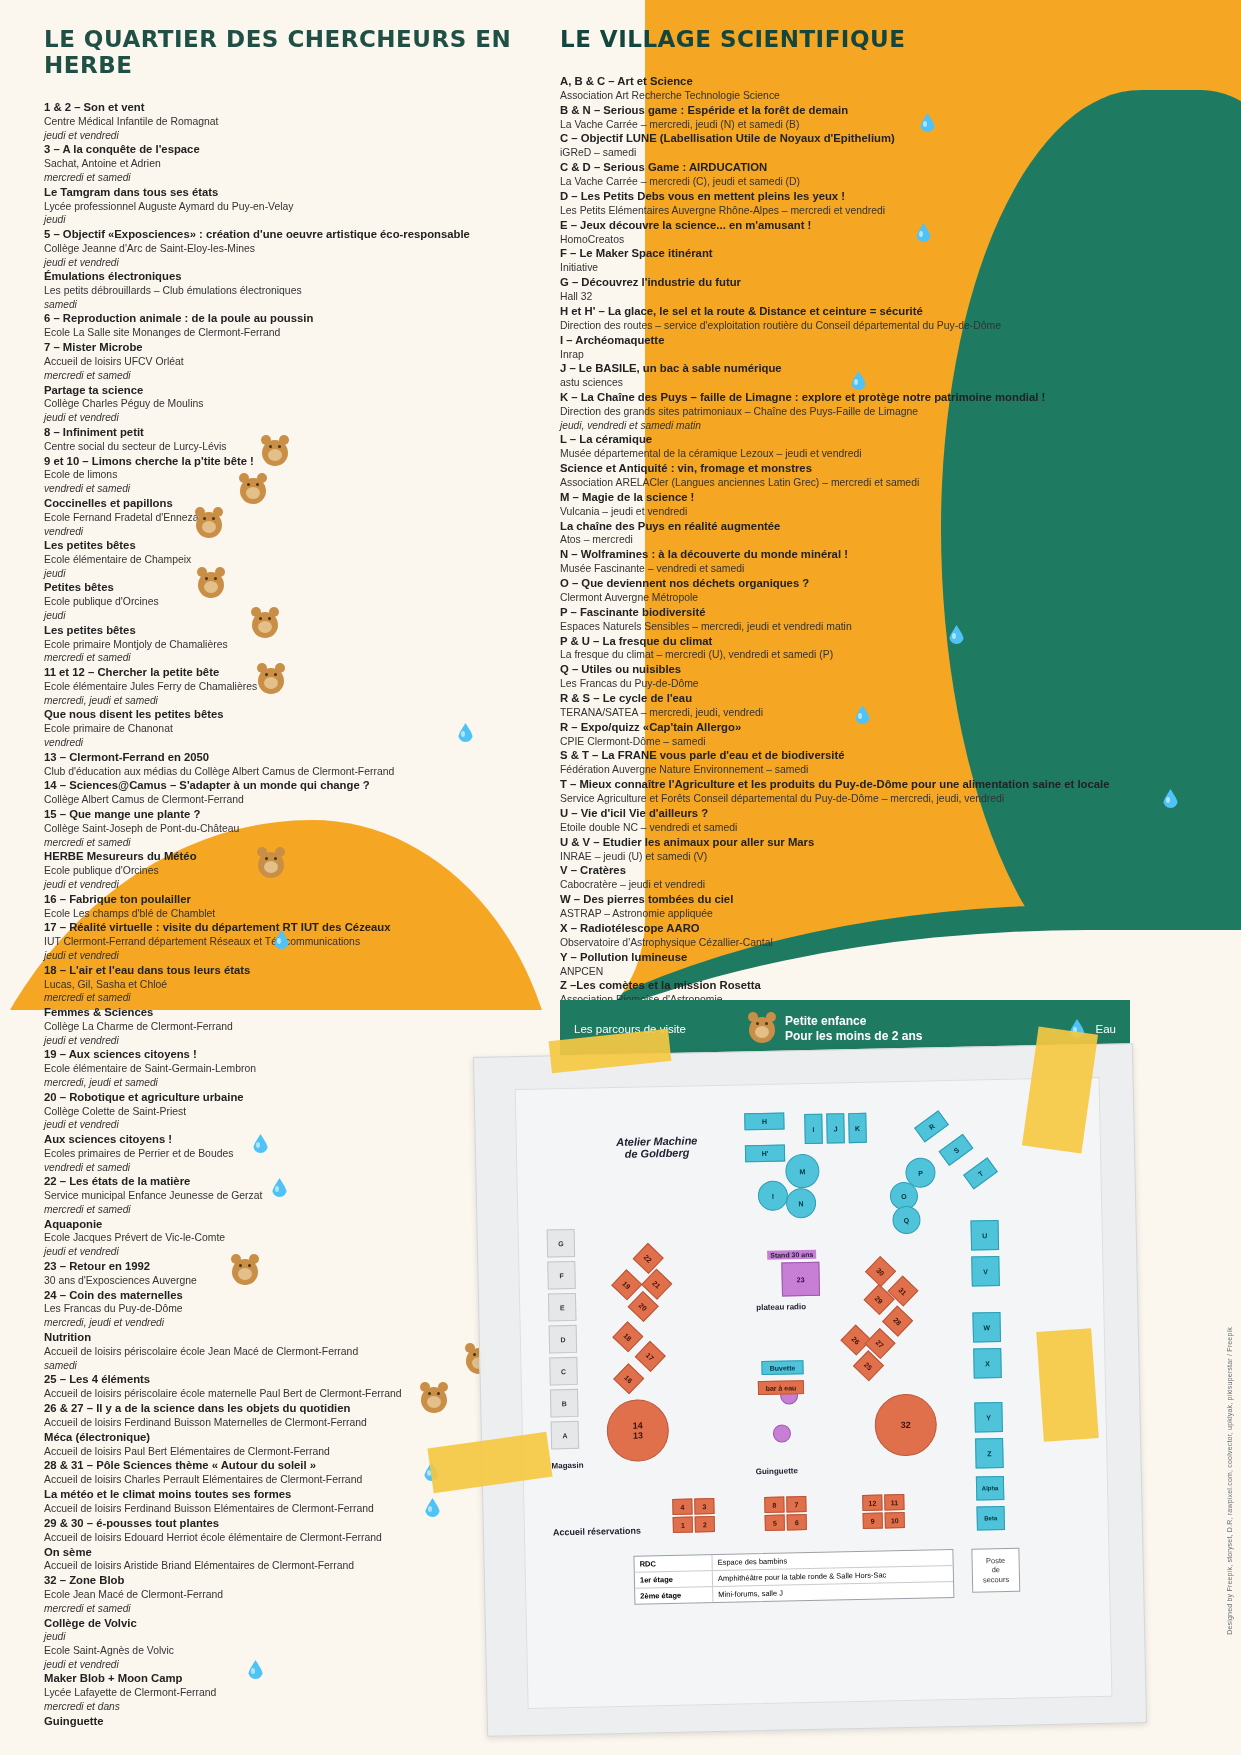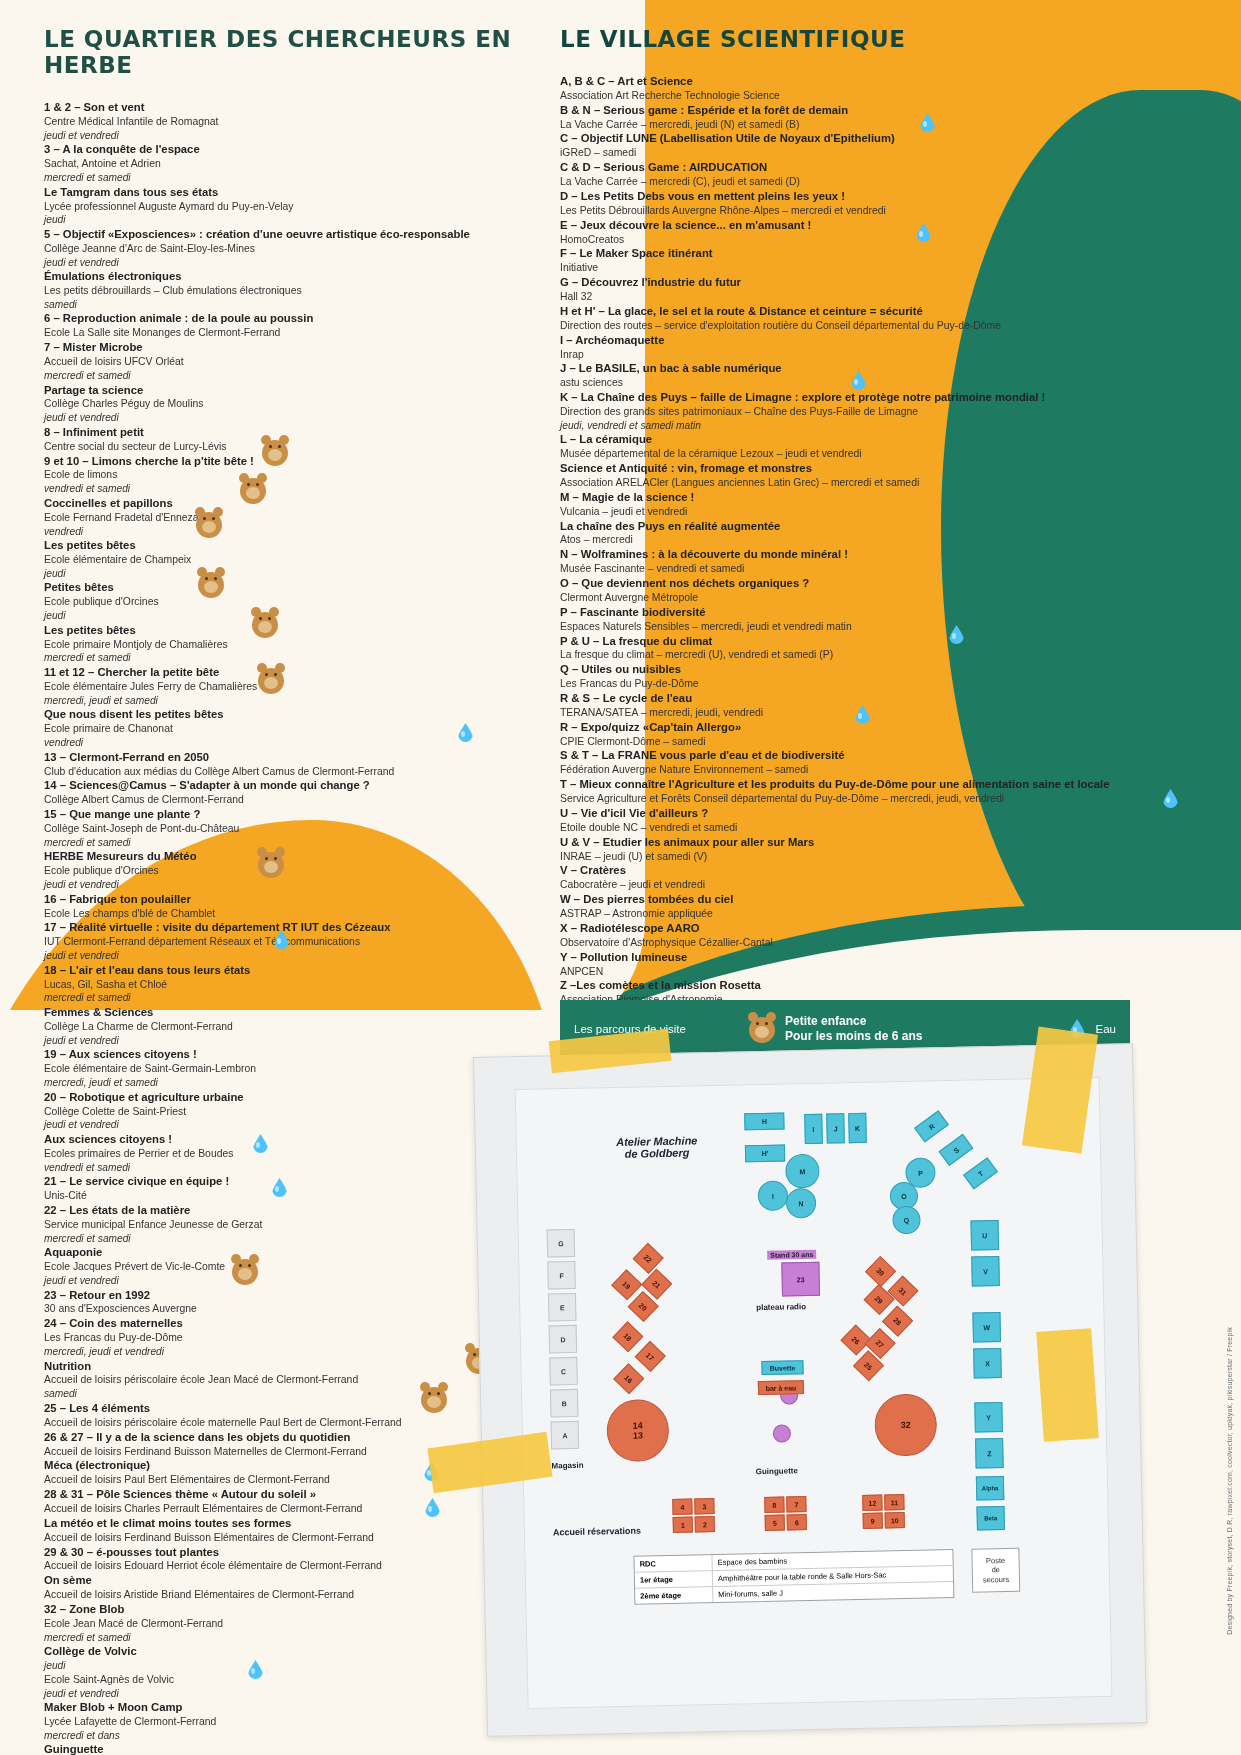--- a/index.html
+++ b/index.html
@@ -307,24 +307,20 @@
         <div class="e-title">20 – Robotique et agriculture urbaine</div>
         <div class="e-sub">Collège Colette de Saint-Priest</div>
         <div class="e-when">jeudi et vendredi</div>
       </div>
       <div class="entry">
         <div class="e-title">Aux sciences citoyens !</div>
         <div class="e-sub">Ecoles primaires de Perrier et de Boudes</div>
         <div class="e-when">vendredi et samedi</div>
       </div>
       <div class="entry">
-        <div class="e-title">21 – Le service civique en équipe !</div>
-        <div class="e-sub">Unis-Cité</div>
-      </div>
-      <div class="entry">
         <div class="e-title">22 – Les états de la matière</div>
         <div class="e-sub">Service municipal Enfance Jeunesse de Gerzat</div>
         <div class="e-when">mercredi et samedi</div>
       </div>
       <div class="entry">
         <div class="e-title">Aquaponie</div>
         <div class="e-sub">Ecole Jacques Prévert de Vic-le-Comte</div>
         <div class="e-when">jeudi et vendredi</div>
       </div>
       <div class="entry">
@@ -407,21 +403,21 @@
       <div class="entry">
         <div class="e-title">C – Objectif LUNE (Labellisation Utile de Noyaux d'Epithelium)</div>
         <div class="e-sub">iGReD – samedi</div>
       </div>
       <div class="entry">
         <div class="e-title">C &amp; D – Serious Game : AIRDUCATION</div>
         <div class="e-sub">La Vache Carrée – mercredi (C), jeudi et samedi (D)</div>
       </div>
       <div class="entry">
         <div class="e-title">D – Les Petits Debs vous en mettent pleins les yeux !</div>
-        <div class="e-sub">Les Petits Débrouillards Auvergne Rhône-Alpes – mercredi et vendredi</div>
+        <div class="e-sub">Les Petits Elémentaires Auvergne Rhône-Alpes – mercredi et vendredi</div>
       </div>
       <div class="entry">
         <div class="e-title">E – Jeux découvre la science... en m'amusant !</div>
         <div class="e-sub">HomoCreatos</div>
       </div>
       <div class="entry">
         <div class="e-title">F – Le Maker Space itinérant</div>
         <div class="e-sub">Initiative</div>
       </div>
       <div class="entry">
@@ -590,21 +586,21 @@
 <div class="legend">
   <div class="lg-left">Les parcours de visite</div>
   <div class="lg-mid">
     <span style="position:relative;display:inline-block;width:28px;height:28px;">
       <span class="bear" style="left:0;top:2px;">
           <i></i>
         </span>
     </span>
     <span class="txt">
       <span>Petite enfance</span><br>
-      <span>Pour les moins de 6 ans</span>
+      <span>Pour les moins de 2 ans</span>
     </span>
   </div>
   <div class="lg-right">
     <span style="position:relative;display:inline-block;width:18px;height:22px;">
       <span class="drop" style="left:0;top:1px;"></span>
     </span>
     <span>Eau</span>
   </div>
 </div>
 

